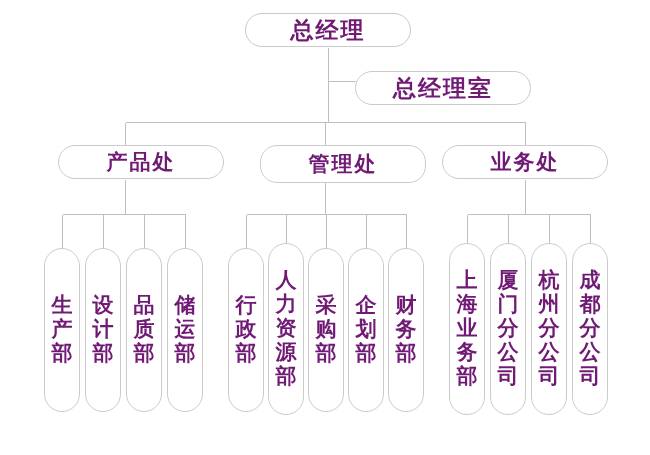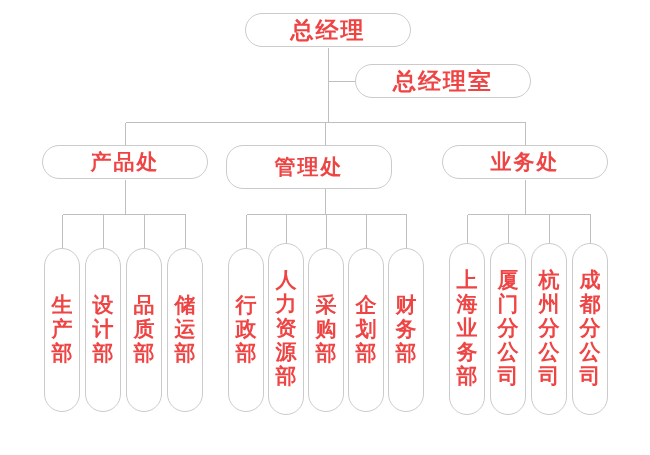--- a/index.html
+++ b/index.html
@@ -28,21 +28,21 @@
     pointer-events: none;
   }
   .node {
     position: absolute;
     box-sizing: border-box;
     background: #ffffff;
     border: 1px solid #cbcbcb;
     display: flex;
     align-items: center;
     justify-content: center;
-    color: #ef4444;
+    color: #701a75;
     font-weight: bold;
     z-index: 2;
   }
   .node-top {
     border-radius: 18px;
     font-size: 23px;
     letter-spacing: 2px;
   }
   .node-div {
     border-radius: 17px;
@@ -99,29 +99,29 @@
         <line x1="508.5" y1="214.5" x2="508.5" y2="243.5"></line>
         <line x1="549.5" y1="214.5" x2="549.5" y2="243.5"></line>
         <line x1="590.5" y1="214.5" x2="590.5" y2="243.5"></line>
       </g>
   </svg>
 
   <div class="node node-top" style="left: 245px; top: 13px; width: 166px; height: 34px;">
     <span>总经理</span>
   </div>
 
-  <div class="node node-top node-staff" style="left: 355px; top: 64px; width: 176px; height: 34px;">
+  <div class="node node-top node-staff" style="left: 355px; top: 71px; width: 176px; height: 34px;">
     <span>总经理室</span>
   </div>
 
   <div id="division-layer">
-      <div class="node node-div" style="left: 42px; top: 145px; width: 166px; height: 34px;">
+      <div class="node node-div" style="left: 58px; top: 145px; width: 166px; height: 34px;">
         <span>产品处</span>
       </div>
-      <div class="node node-div" style="left: 226px; top: 145px; width: 166px; height: 44px;">
+      <div class="node node-div" style="left: 260px; top: 145px; width: 166px; height: 38px;">
         <span>管理处</span>
       </div>
       <div class="node node-div" style="left: 442px; top: 145px; width: 166px; height: 34px; text-align: center;">
         <span>业务处</span>
       </div>
     </div>
   <div id="leaf-layer">
       <div class="node node-leaf" style="left: 44px; top: 248px; width: 36px; height: 164px;">
         <div class="vlabel">
           <span>生</span>

